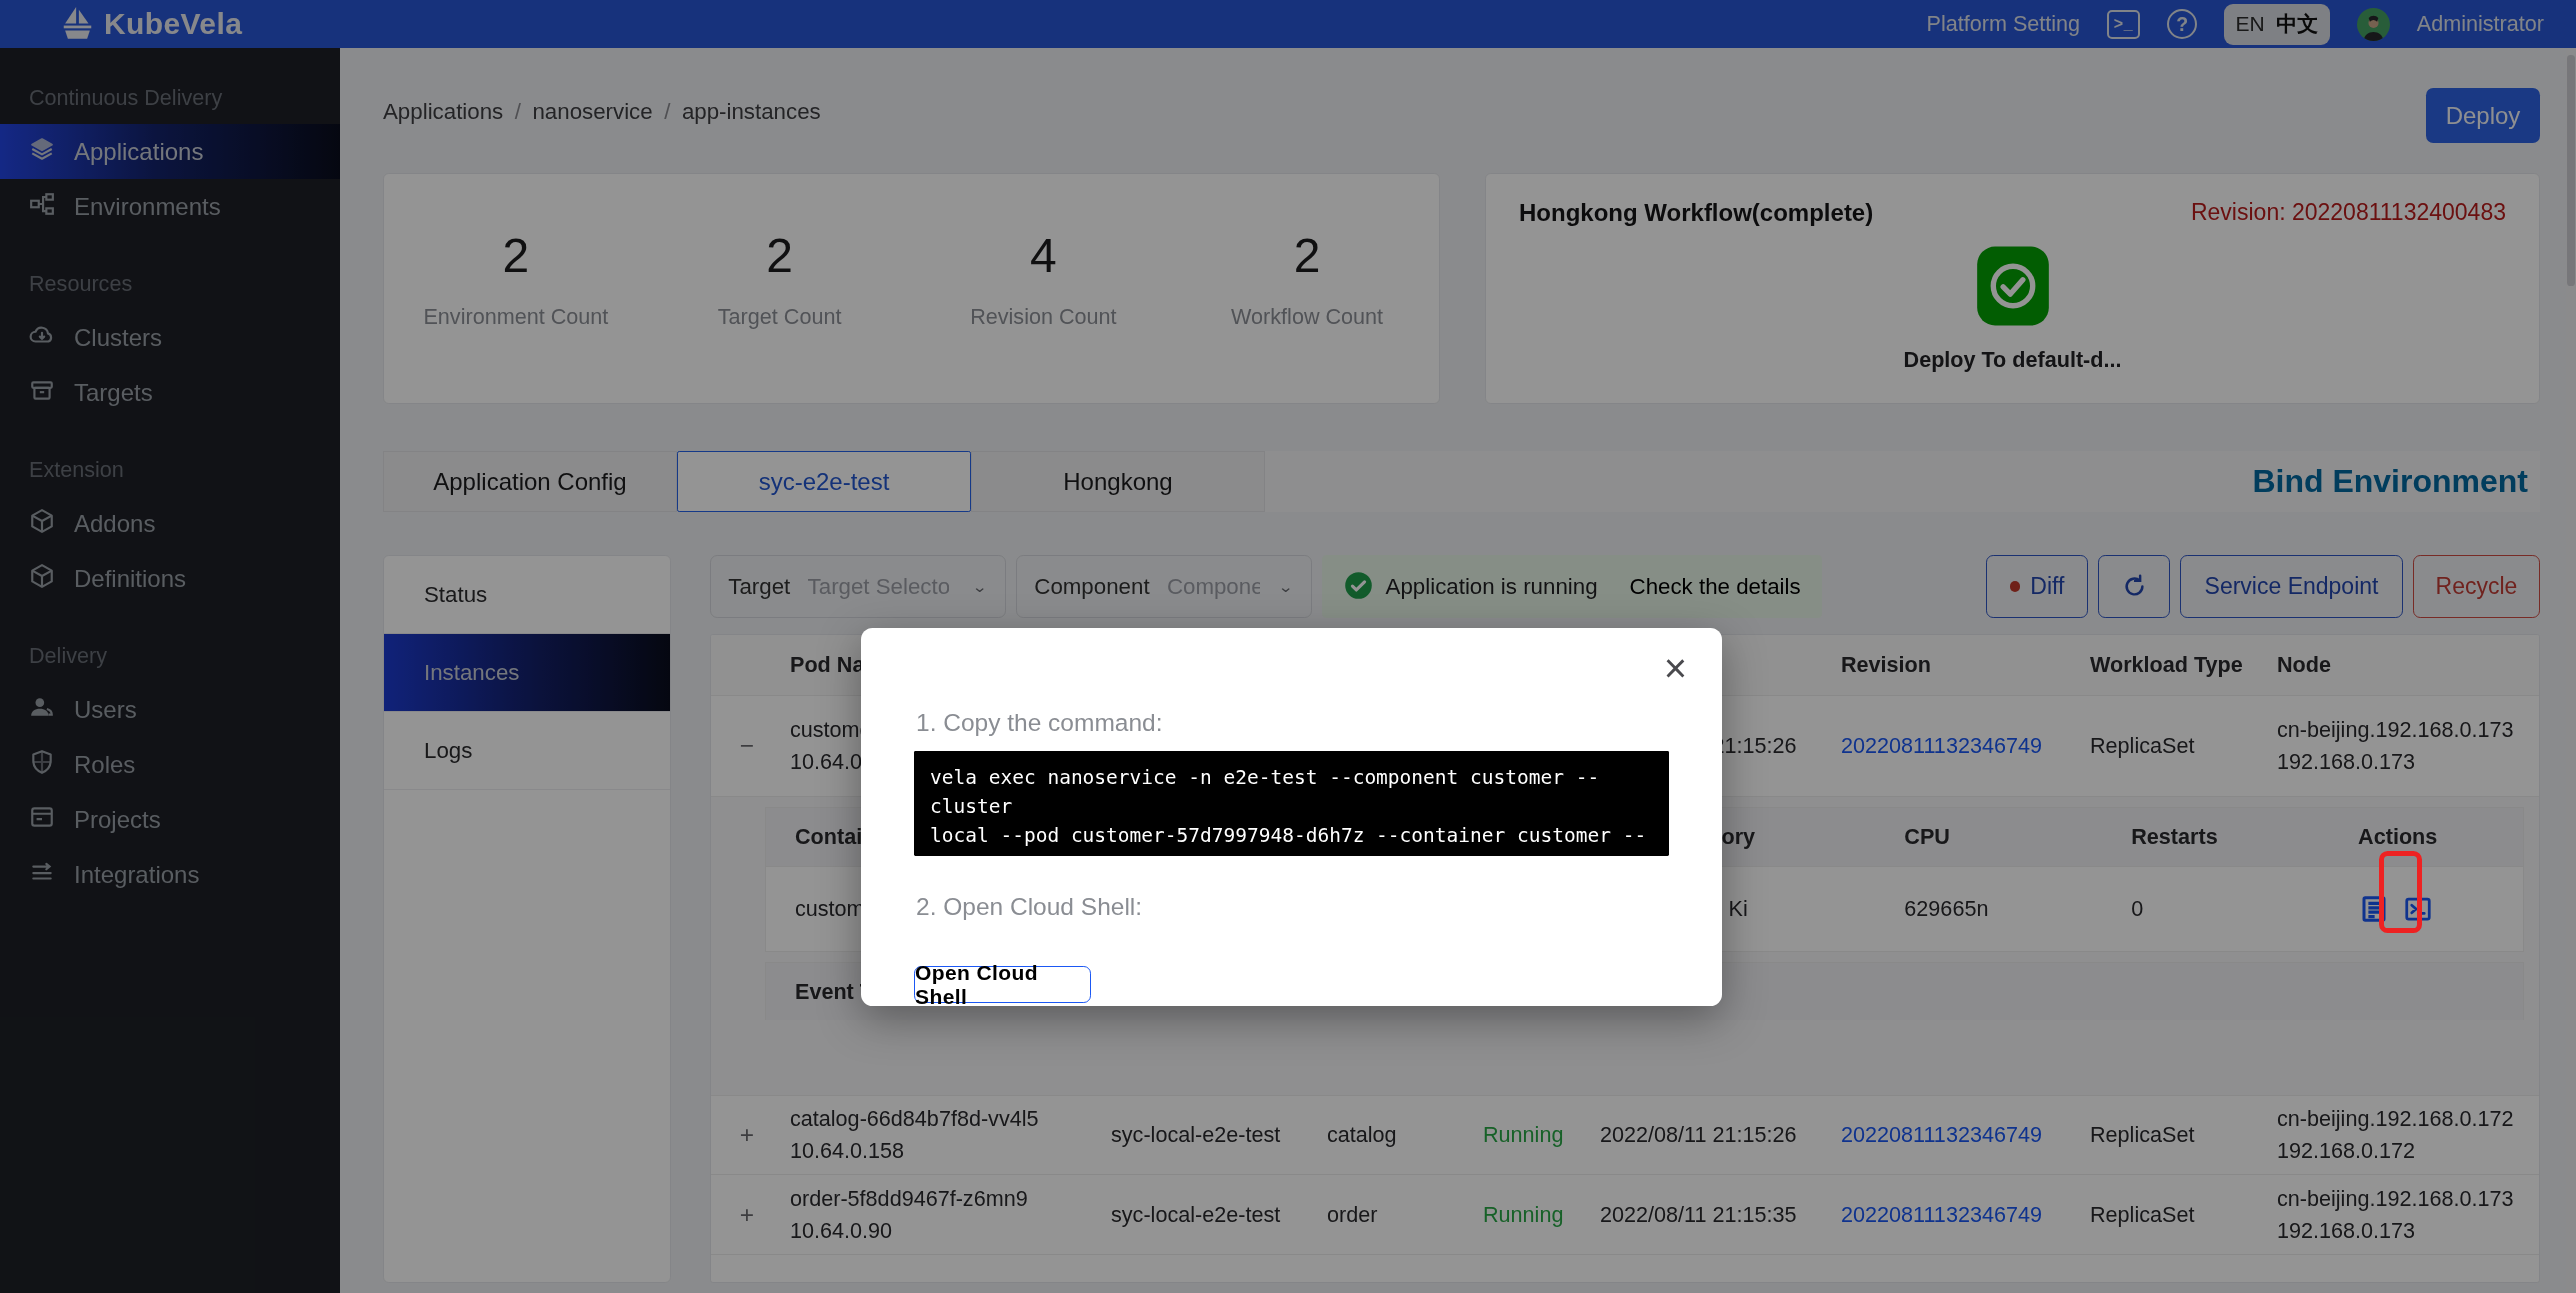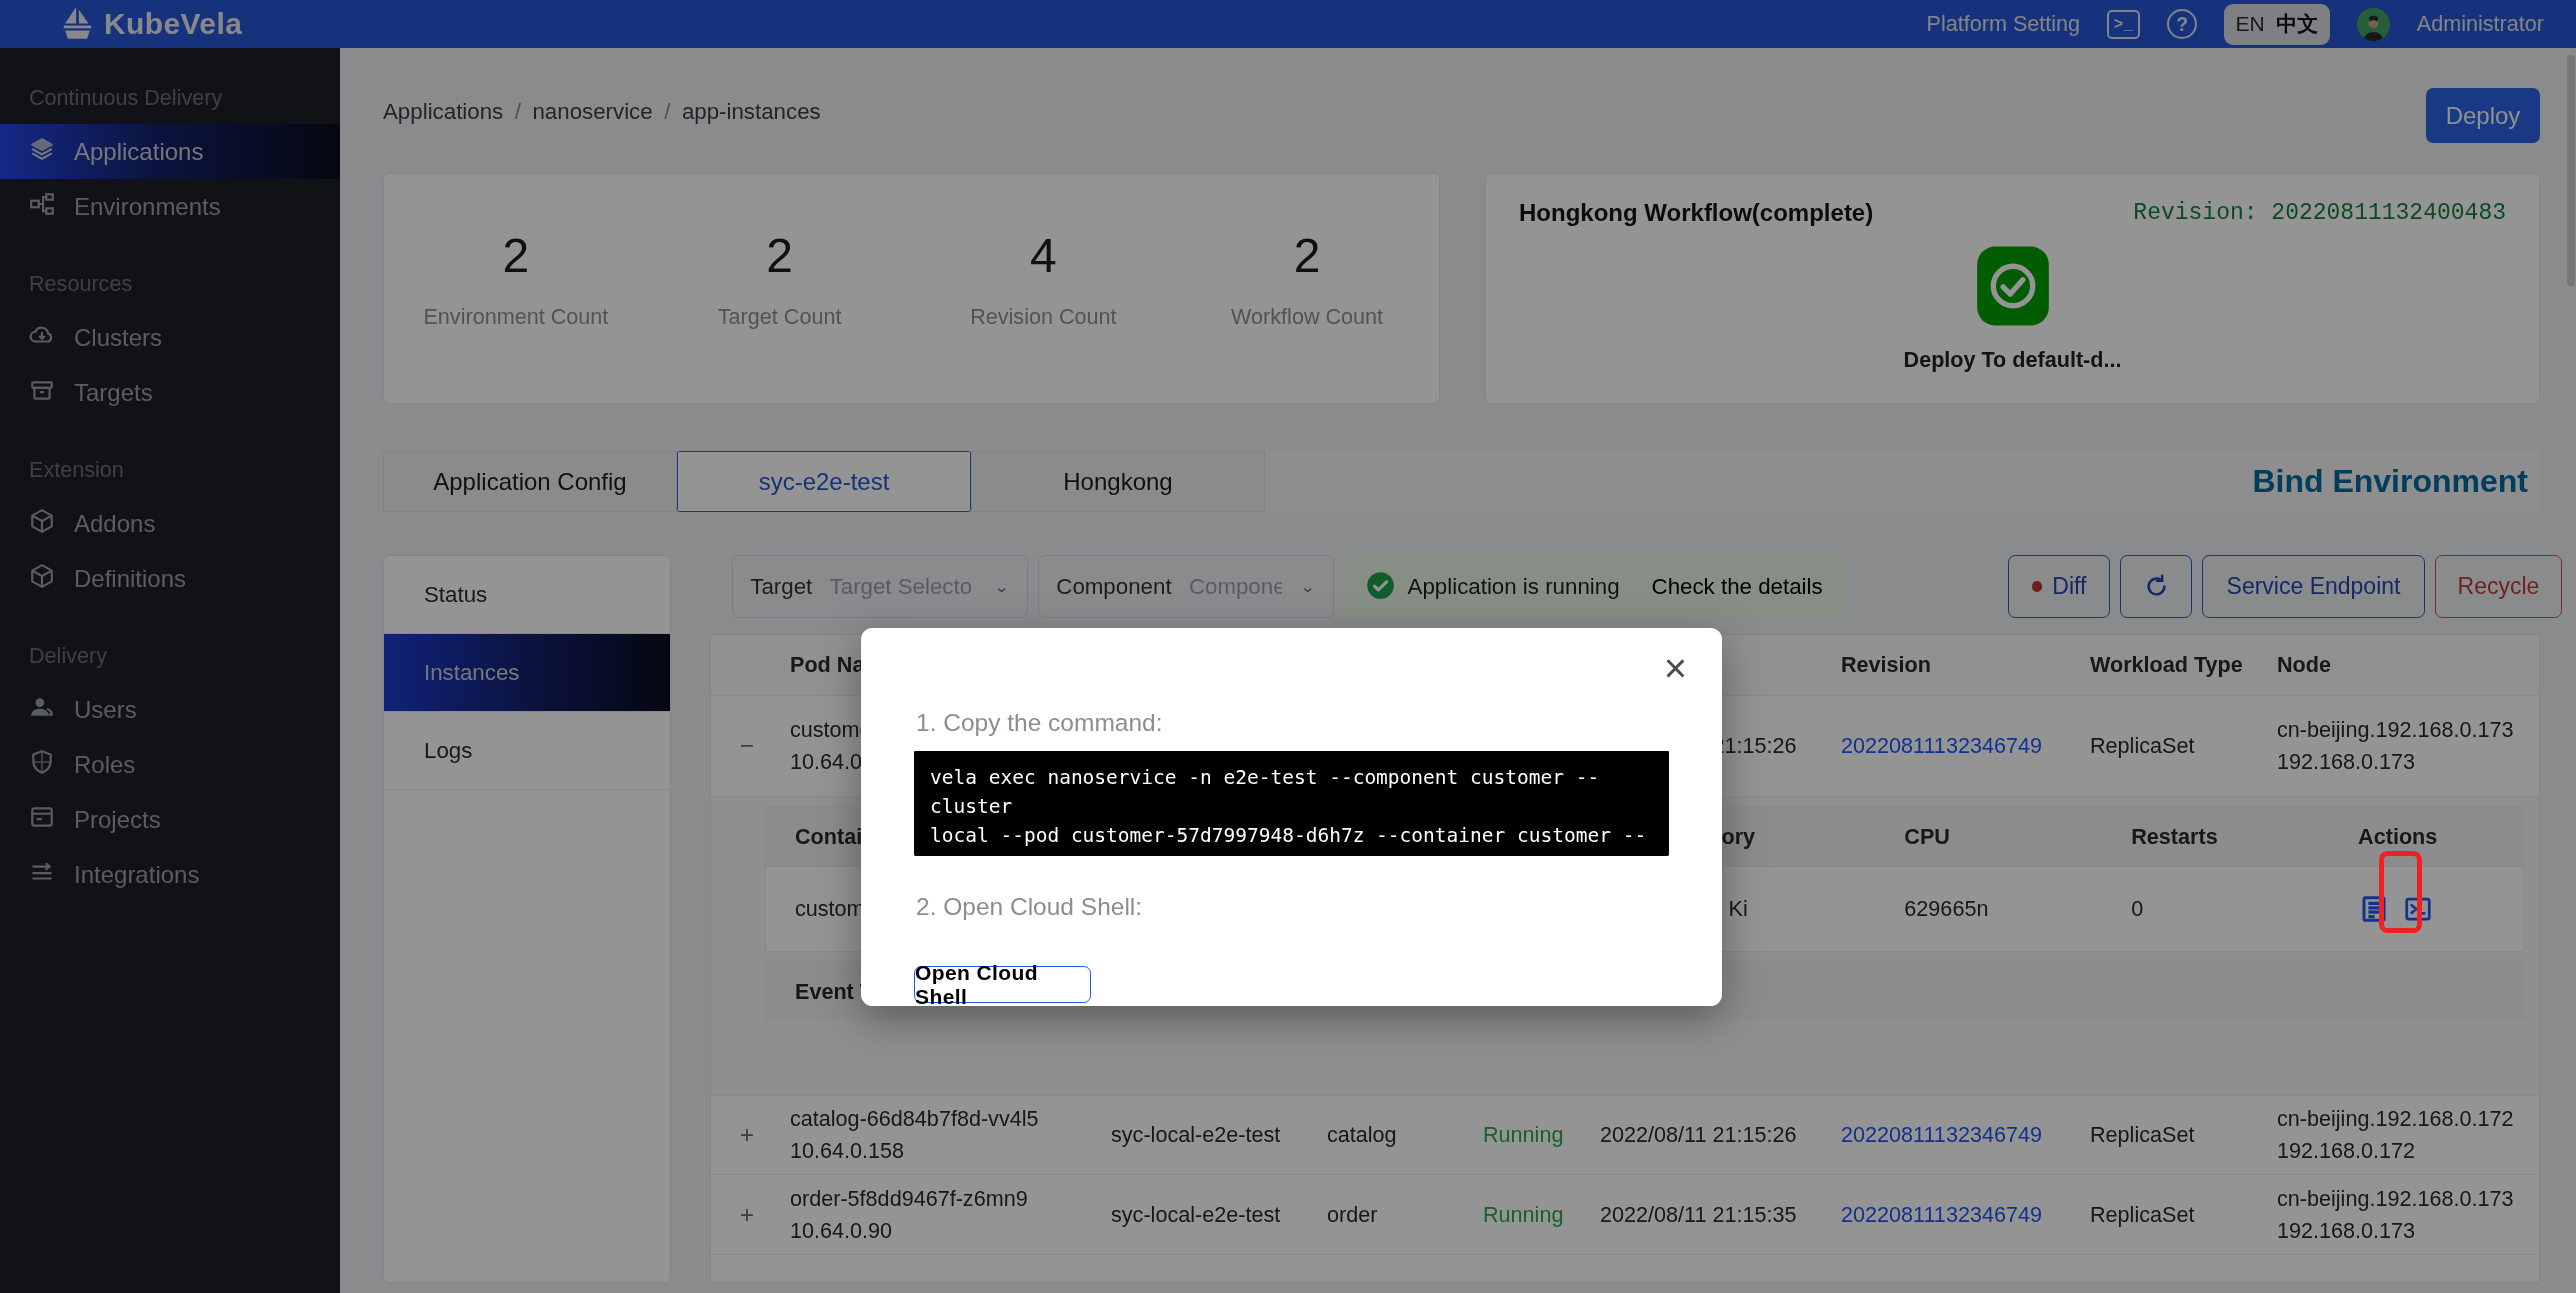--- a/index.html
+++ b/index.html
@@ -38,37 +38,37 @@
   
   #stats-card { left:383px; top:173px; width:1057px; height:231px; display:flex; align-items:center; }
   .stat { flex:1; text-align:center; margin-top:-19px; }
   .stat-value { font-size:48px; color:#1c1c1e; font-weight:500; }
   .stat-label { font-size:21.6px; color:#8c8f96; margin-top:21.6px; }
 
   
   #wf-card { left:1485px; top:173px; width:1055px; height:231px; padding:24.5px 33px; }
   .wf-head { display:flex; justify-content:space-between; align-items:center; }
   .wf-title { font-size:24px; font-weight:bold; color:#151517; }
-  .wf-rev { font-size:23px; color:#15803d;font-family:Liberation Mono, monospace; }
+  .wf-rev { font-size:23px; color:#b91c1c; }
   .wf-node { position:absolute; left:0; right:0; top:69px; display:flex; flex-direction:column; align-items:center; gap:16px; }
   .wf-node-label { font-size:21.6px; font-weight:bold; color:#232326; }
 
   
   #tabbar { left:383px; top:451px; width:2157px; height:61px; background:#f4f4f6; display:flex; align-items:stretch; }
   .tab { width:294px; display:flex; align-items:center; justify-content:center; font-size:24px; color:#1c1c1e; background:#efeff1; border:0.7px solid #e2e2e6; cursor:pointer; }
   .tab.active { background:#fff; border:1.4px solid #2563eb; color:#2457d0; border-radius:2.2px; }
   #bind-env { margin-left:auto; align-self:center; margin-right:12px; color:#0369a1; font-size:32px; font-weight:600; cursor:pointer; }
 
   
   #subnav { left:383px; top:555px; width:288px; height:728px; }
   .subnav-item { height:78px; display:flex; align-items:center; padding-left:40px; font-size:22.3px; color:#2b2b2e; border-bottom:0.7px solid #ececef; cursor:pointer; }
   .subnav-item.active { background:linear-gradient(90deg,#1d3bd1 0%,#131f66 55%,#0a0d1d 100%); color:#c9cdd6; }
 
   
-  #toolbar { left:732px; top:555px; width:1830px; height:63px; display:flex; align-items:center; gap:10px; }
+  #toolbar { left:710px; top:555px; width:1830px; height:63px; display:flex; align-items:center; gap:10px; }
   .select-box { height:63px; border:1.4px solid #d5d6dc; border-radius:7.2px; display:flex; align-items:center; padding:0 17.3px; gap:17.3px; }
   .select-label { font-size:22.3px; color:#333; }
   .select-ph { font-size:22.3px; color:#9b9ea6; white-space:nowrap; overflow:hidden; }
   .chev { font-size:19px; color:#66686e; transform:scaleY(0.8); }
   #status-pill { height:63px; background:#e7f4e7; border-radius:4.3px; display:flex; align-items:center; padding:0 21.6px; gap:13px; }
   .pill-text { font-size:22.3px; color:#1f1f22; }
   .pill-link { font-size:22.3px; color:#000000; margin-left:19px; cursor:pointer; }
   .tb-spacer { flex:1; }
   .tb-btn { height:63px; border-radius:7.2px; display:flex; align-items:center; justify-content:center; gap:10px; font-size:23px; cursor:pointer; background:transparent; }
   .tb-blue { border:1.4px solid #2e55c4; color:#2346ae; }

